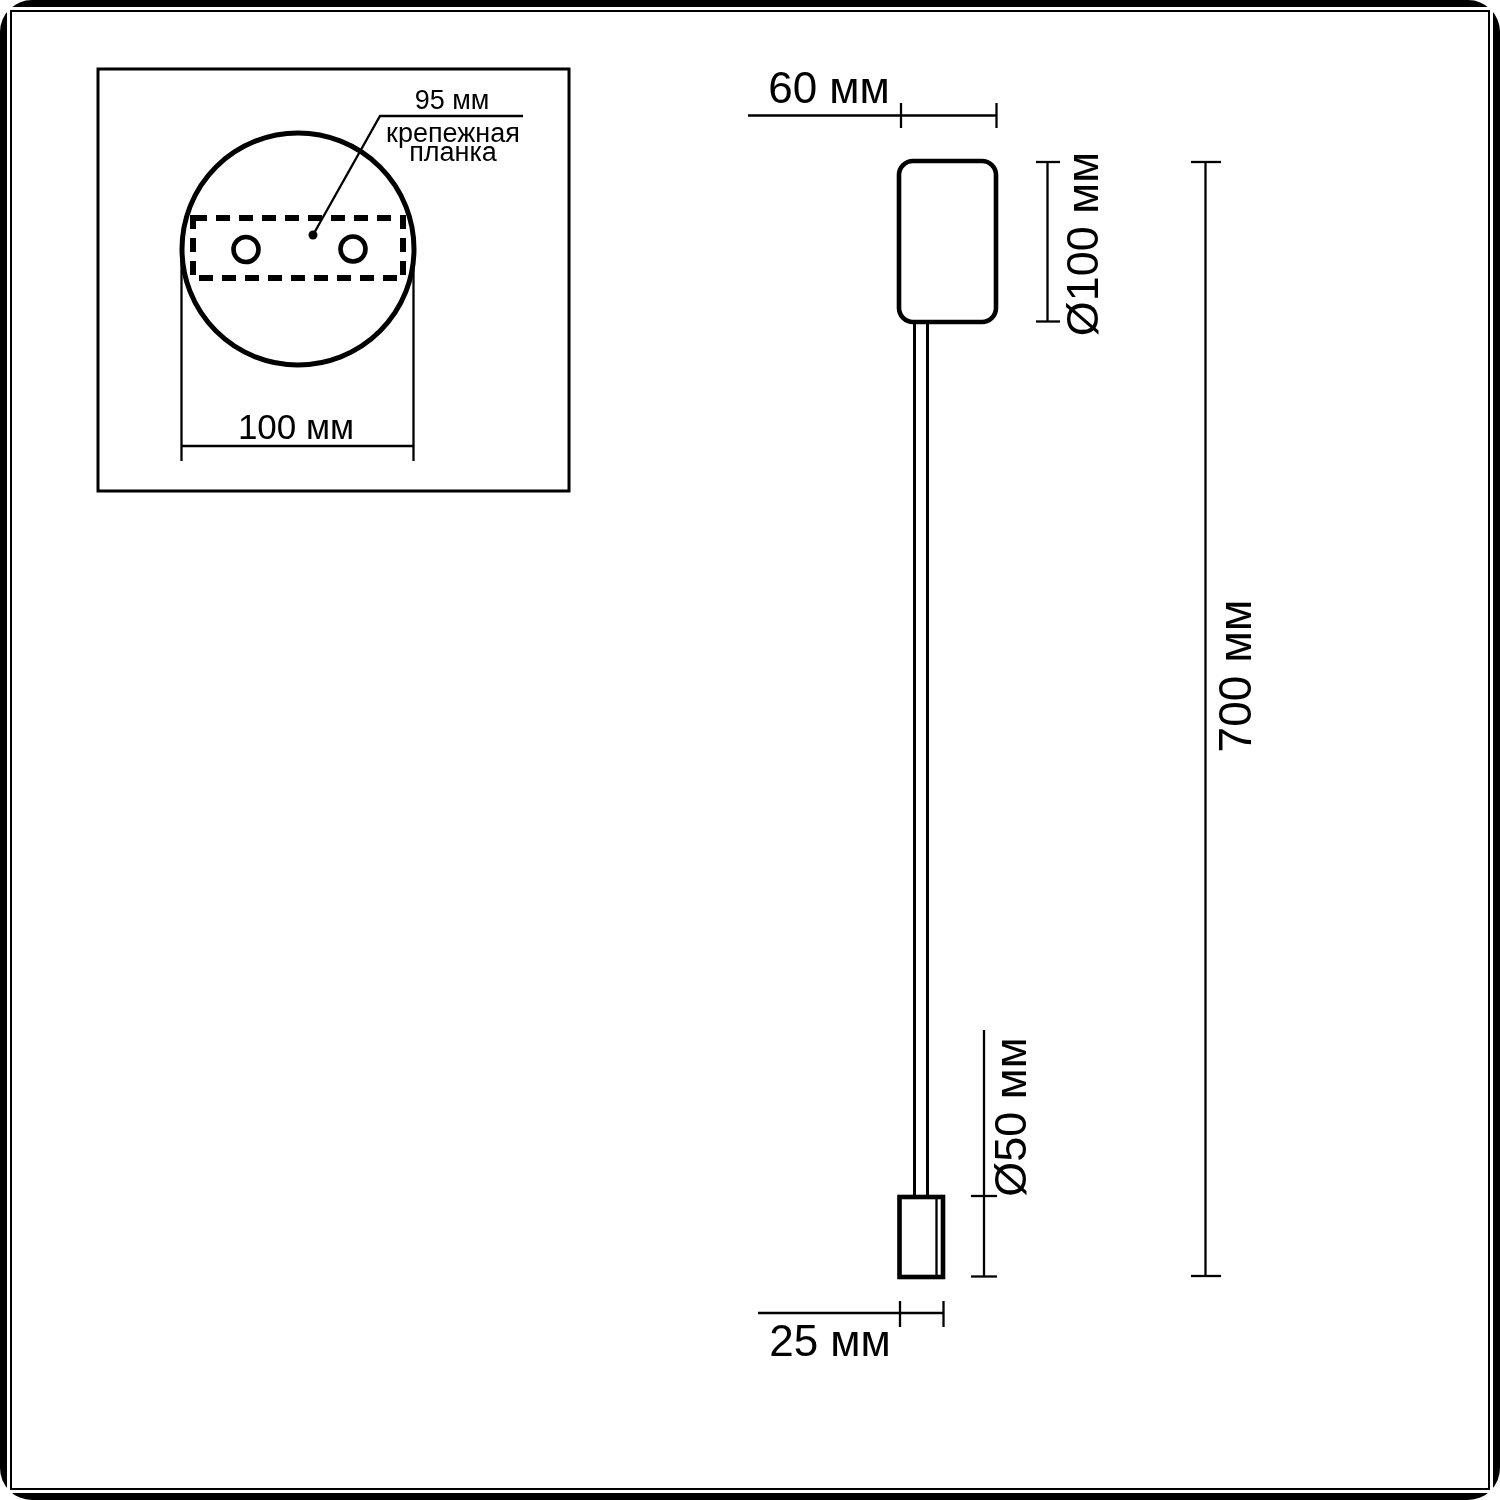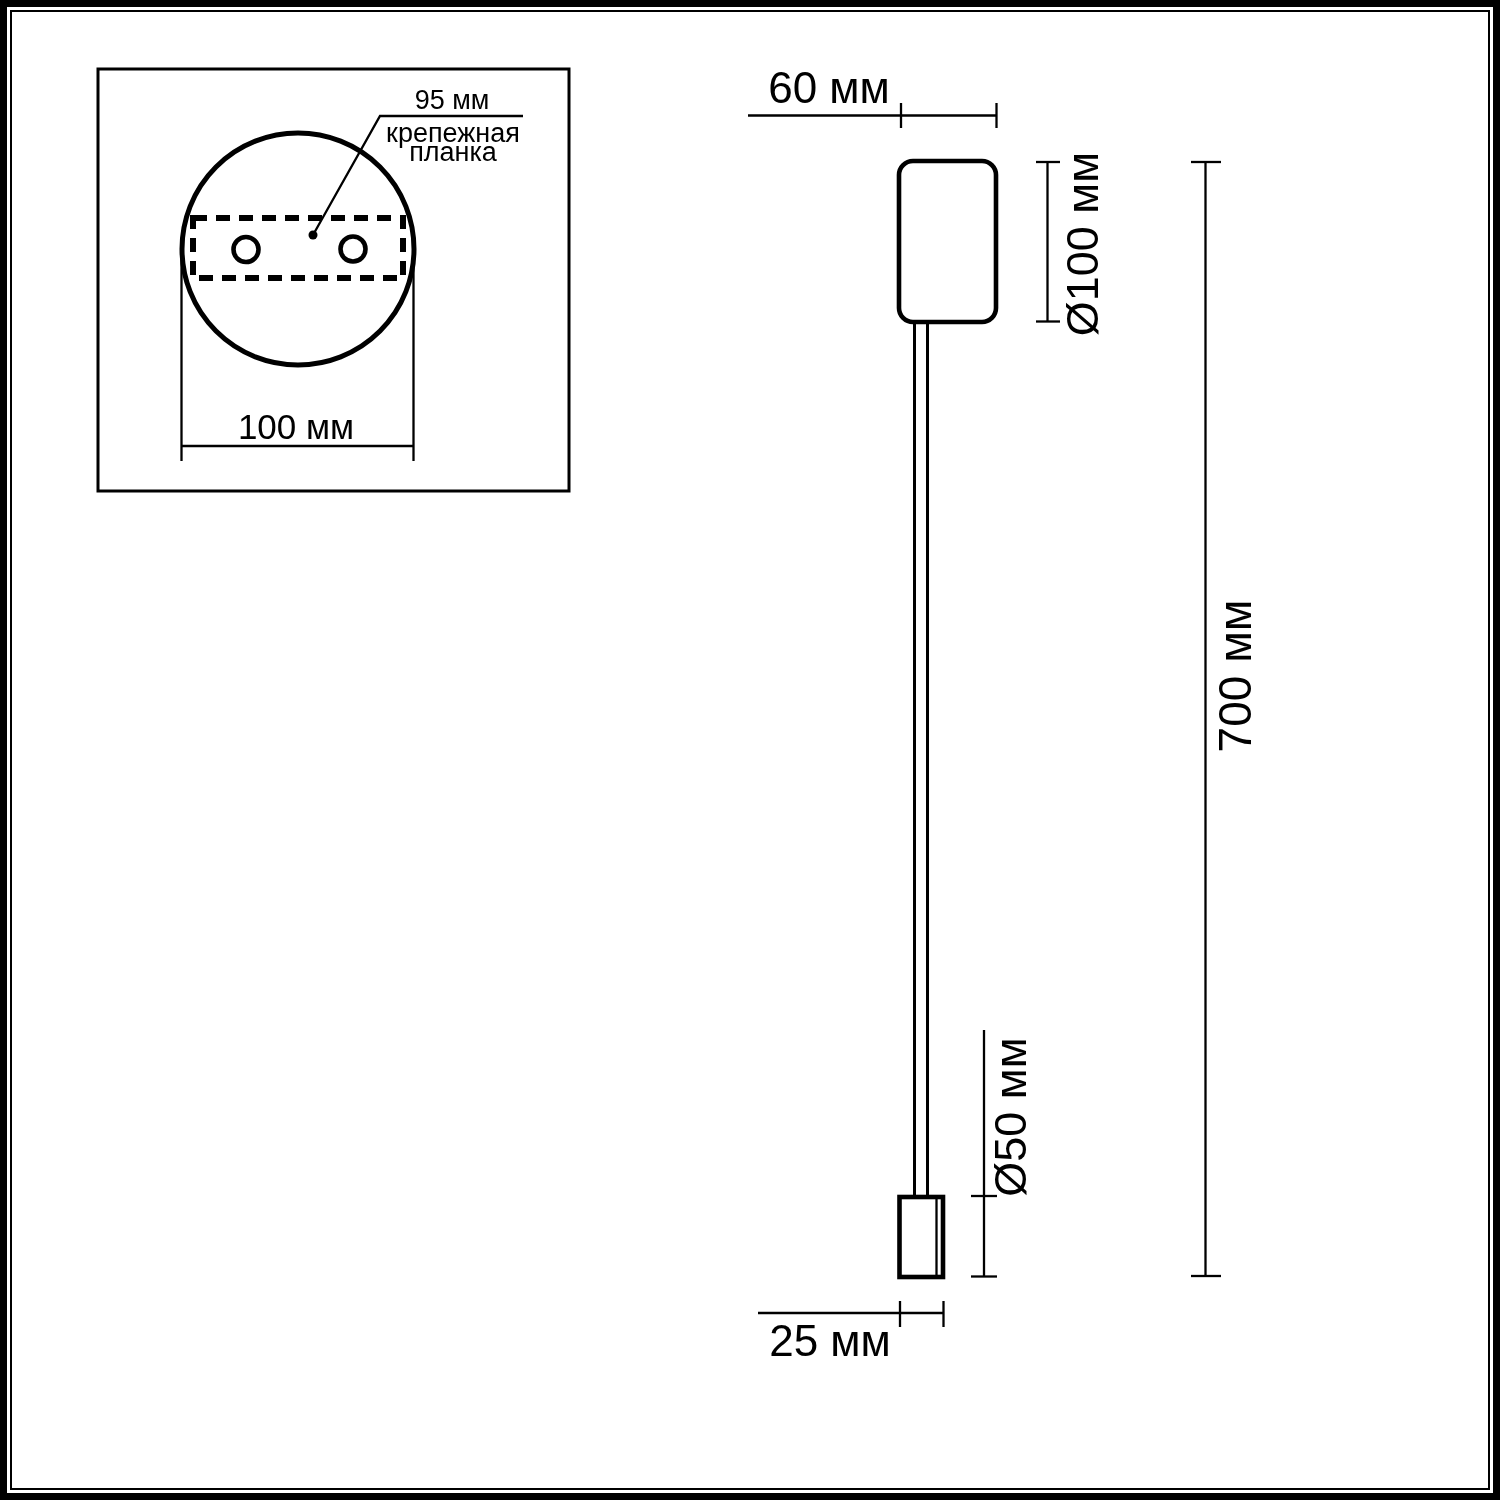--- a/index.html
+++ b/index.html
@@ -6,20 +6,21 @@
     margin: 0;
     padding: 0;
     background: #ffffff;
   }
   .canvas {
     position: relative;
     width: 1500px;
     height: 1500px;
     background: #ffffff;
     overflow: hidden;
+    border-radius: 32px;
   }
   svg { display: block; }
 
   
   .ln { fill: none; stroke: #000000; stroke-linecap: butt; }
   .s-frame-outer { stroke-width: 7; }
   .s-frame-inner { stroke-width: 2; }
   .s-box   { stroke-width: 3; }
   .s-body  { stroke-width: 4.6; }
   .s-circ  { stroke-width: 5; }

